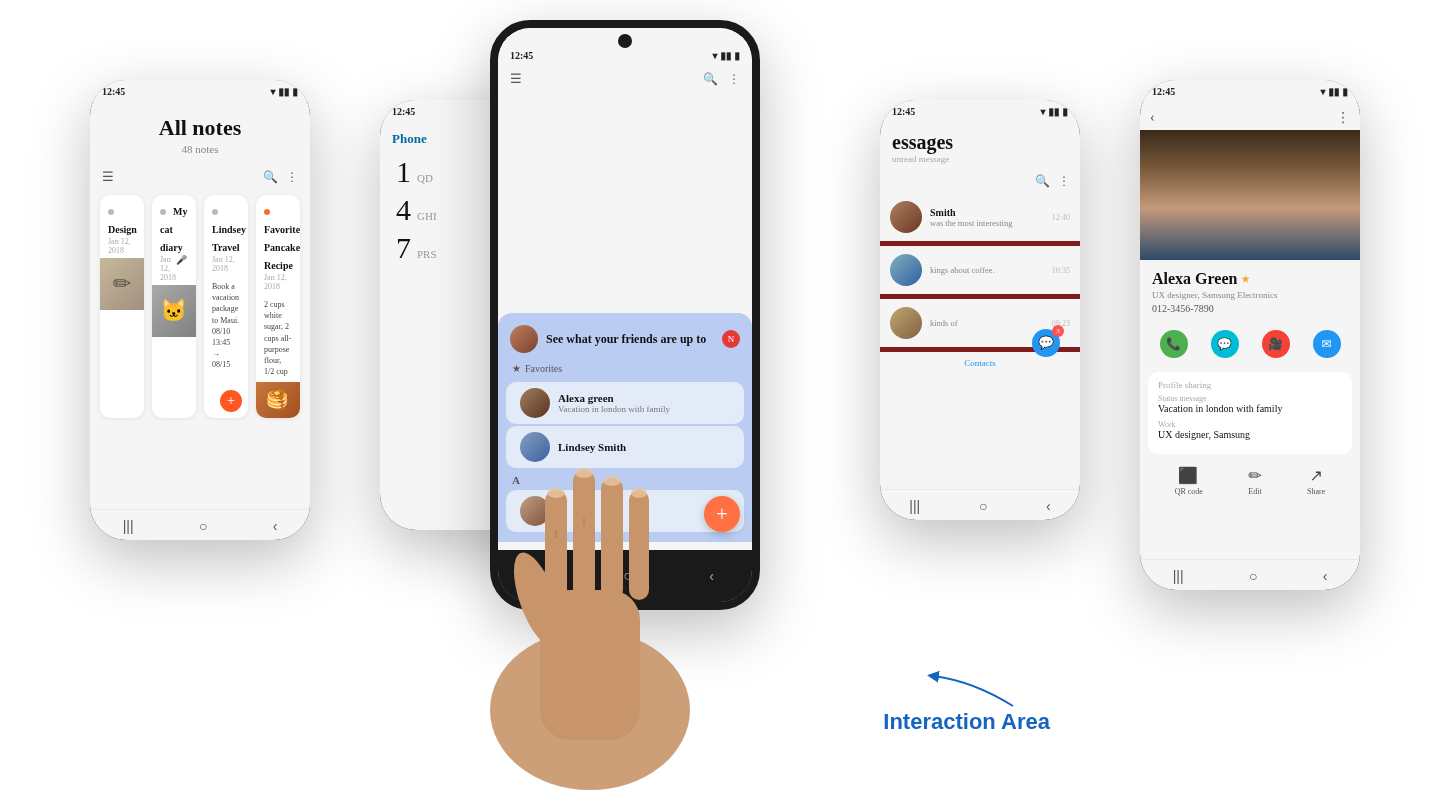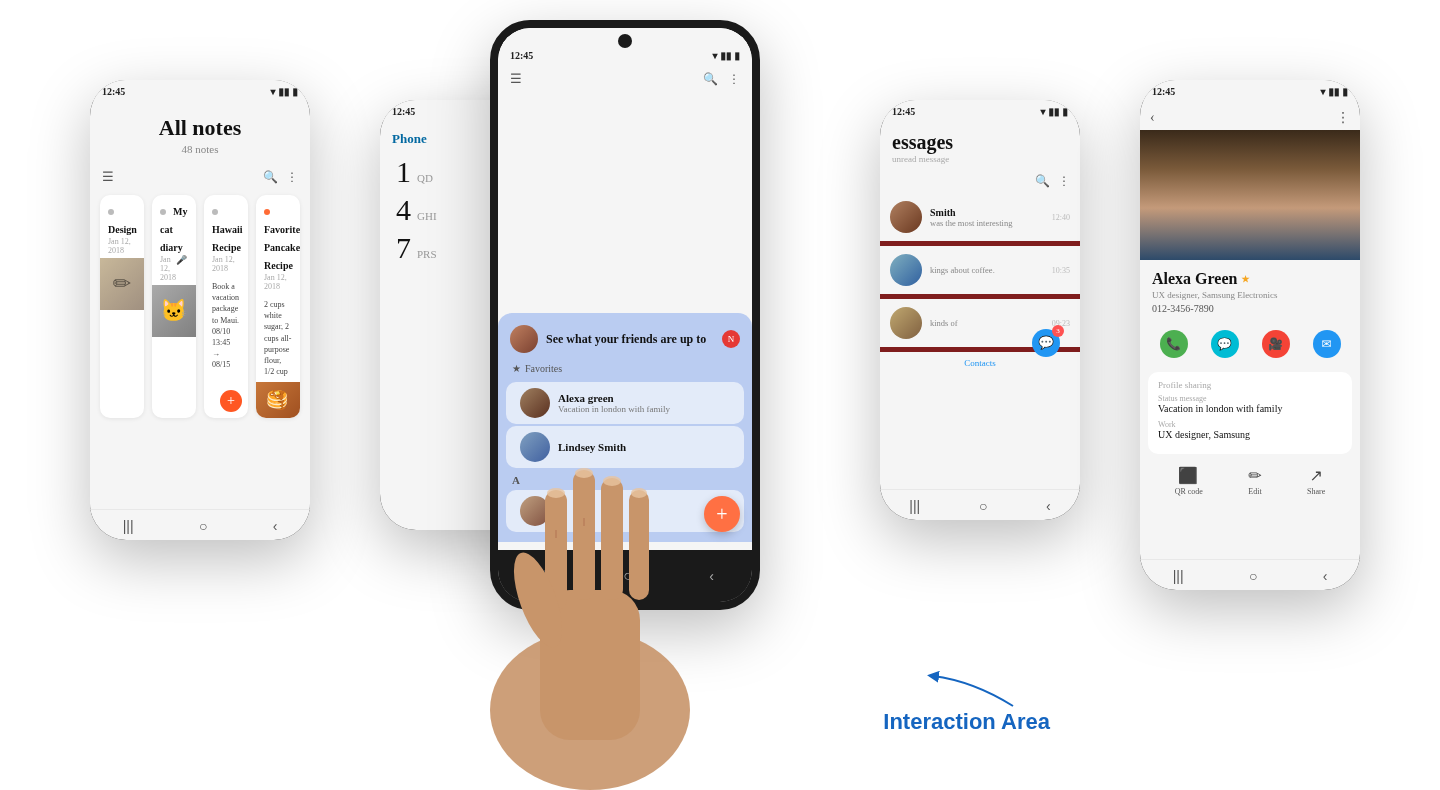--- a/index.html
+++ b/index.html
@@ -498,21 +498,21 @@
             <div class="note-card-date">Jan 12, 2018</div>
           </div>
           <div class="note-card-img-placeholder" style="background:linear-gradient(135deg,#aaa,#808080);">
             <span style="font-size:22px;">🐱</span>
           </div>
         </div>
 
         <div class="note-card" style="position:relative;">
           <div class="note-card-header">
             <span class="dot-gray"></span>
-            <span class="note-card-title">Hawaii Recipe</span>
+            <span class="note-card-title">Lindsey Travel</span>
             <div class="note-card-date">Jan 12, 2018</div>
           </div>
           <div class="note-card-text">Book a vacation package
 to Maui.
 08/10 13:45 → 08/15</div>
           <div style="position:absolute;bottom:6px;right:6px;width:22px;height:22px;background:#ff5722;border-radius:50%;display:flex;align-items:center;justify-content:center;color:#fff;font-size:14px;">+</div>
         </div>
 
         <div class="note-card">
           <div class="note-card-header">

